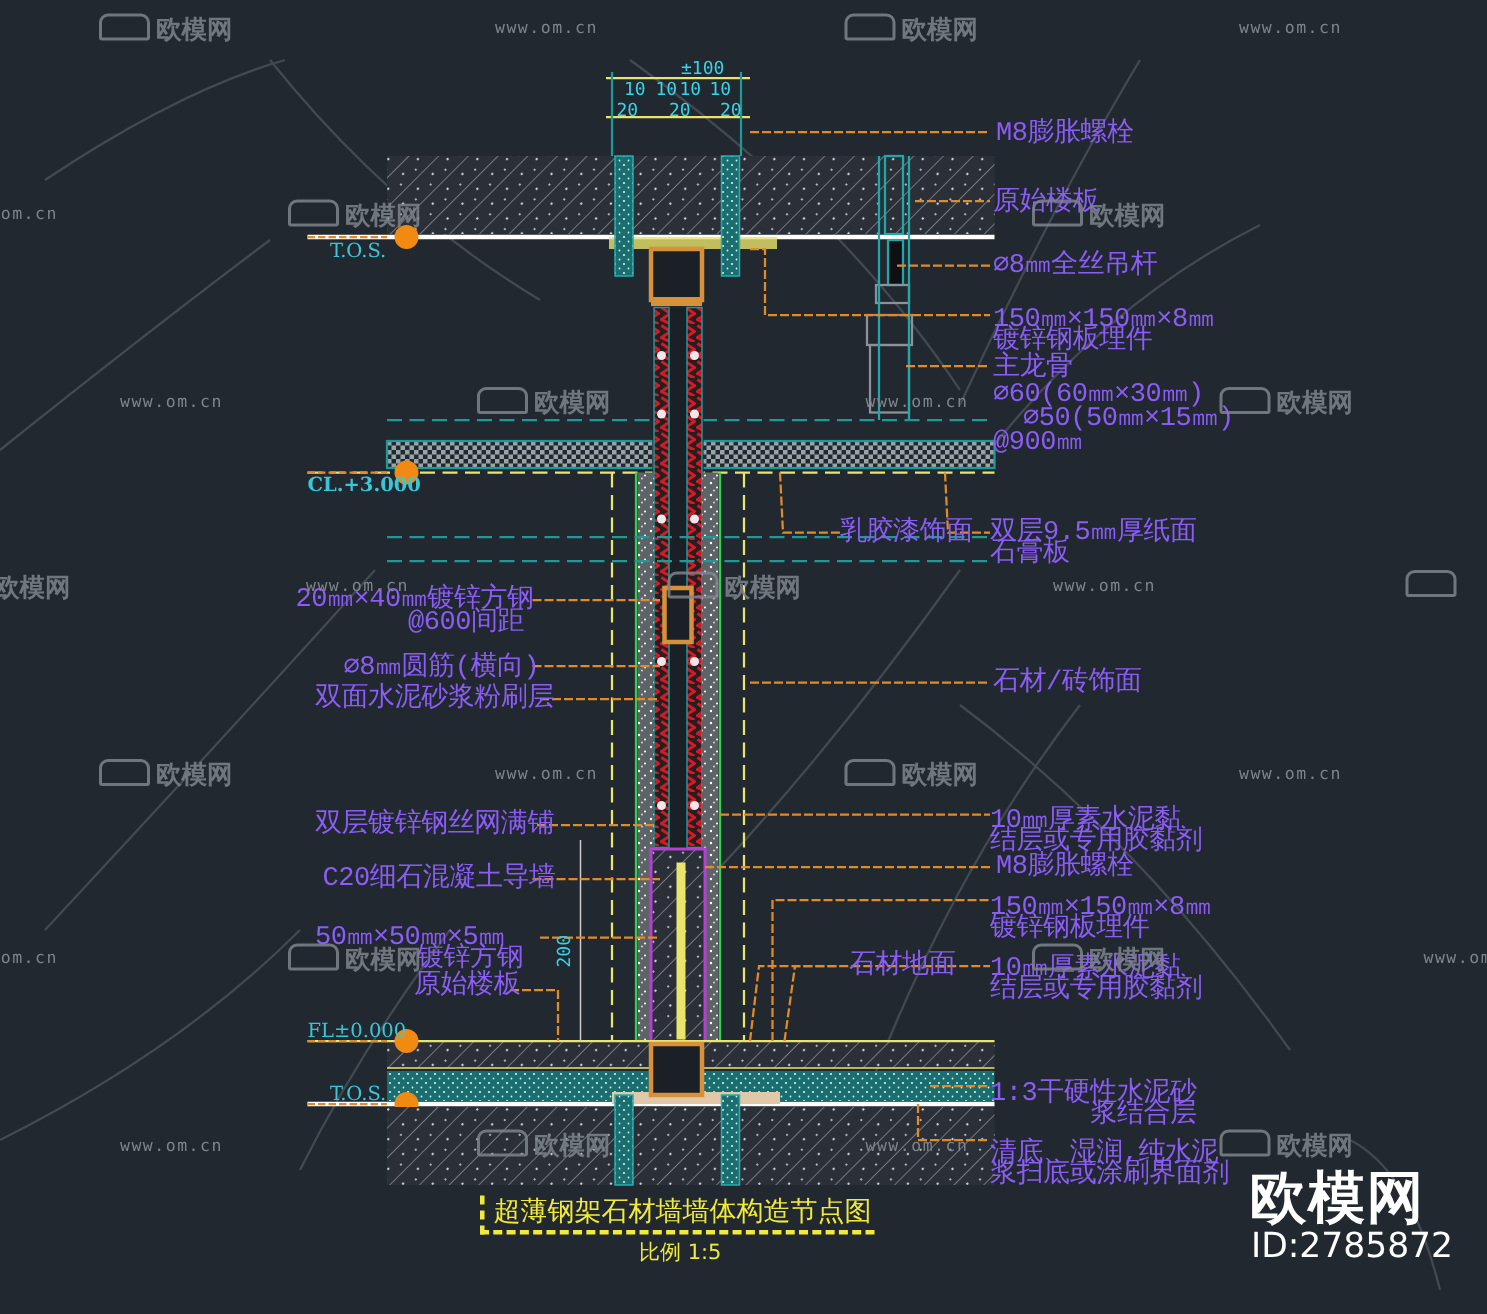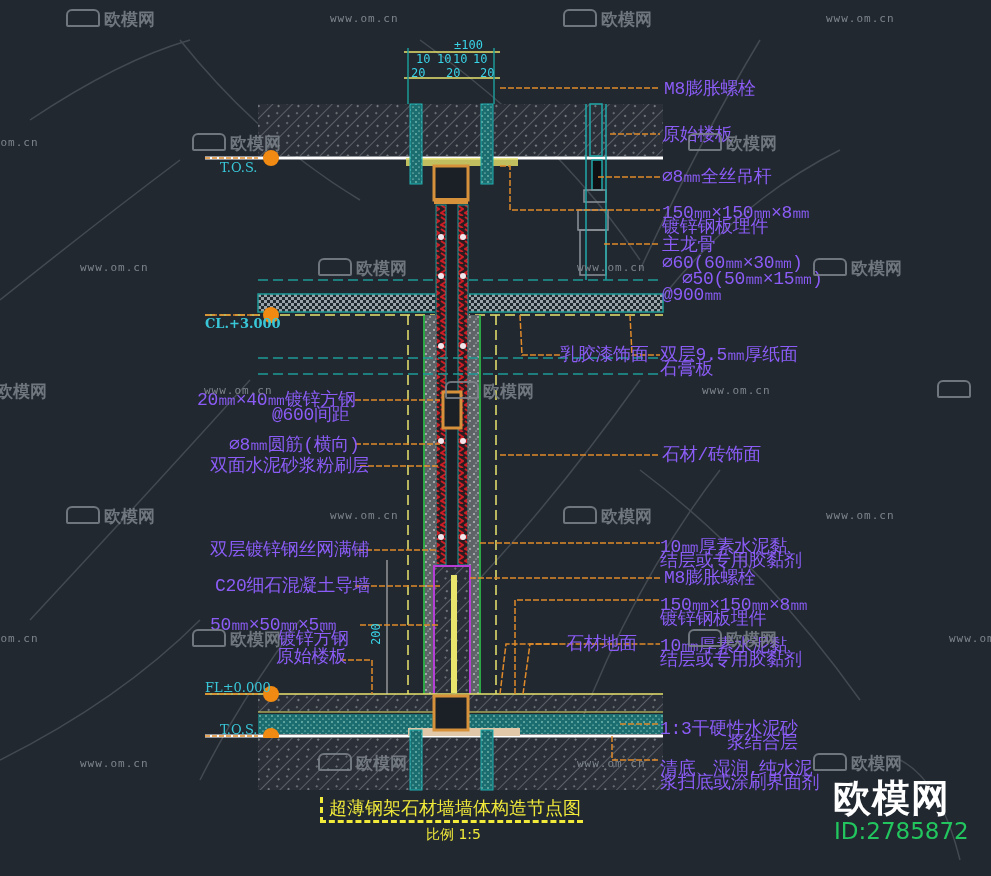--- a/index.html
+++ b/index.html
@@ -10,21 +10,21 @@
          font-family:Liberation Mono, monospace; letter-spacing:-0.3px; }
   .lvl { position:absolute; color:#39c7d8; font-size:13px; font-family:"DejaVu Serif", serif; white-space:nowrap; }
   .dim { position:absolute; color:#39d3e6; font-size:12px; font-family:"DejaVu Sans Mono", monospace; white-space:nowrap; }
   .wm { position:absolute; color:#7e848b; font-size:17px; font-weight:bold; white-space:nowrap; opacity:.85; }
   .wm .sofa { display:inline-block; width:30px; height:14px; border:2px solid #7e848b; border-radius:6px 6px 2px 2px; margin-right:4px; vertical-align:-2px; }
   .wmurl { position:absolute; color:#7e848b; font-size:11px; font-family:"DejaVu Sans Mono", monospace; letter-spacing:1px; white-space:nowrap; }
   .title { position:absolute; left:320px; top:797px; color:#f1ea3a; font-size:18px; white-space:nowrap;
            border-left:3px dashed #f1ea3a; border-bottom:3px dashed #f1ea3a; padding:0 2px 1px 6px; height:22px; line-height:22px; }
   .scale { position:absolute; left:426px; top:826px; color:#f1ea3a; font-size:14px; white-space:nowrap; }
   .brand { position:absolute; left:833px; top:773px; color:#ffffff; font-size:38px; font-weight:bold; letter-spacing:1px; white-space:nowrap; }
-  .brandid { position:absolute; left:834px; top:818px; color:#22c55e; font-size:23px; white-space:nowrap; font-family:"DejaVu Sans", sans-serif; }
+  .brandid { position:absolute; left:834px; top:818px; color:#ffffff; font-size:23px; white-space:nowrap; font-family:"DejaVu Sans", sans-serif; }
 </style>
 </head>
 <body>
 
 <svg id="canvas" width="991" height="876" viewBox="0 0 991 876" xmlns="http://www.w3.org/2000/svg">
   <defs>
     <pattern id="hatch" width="14" height="14" patternUnits="userSpaceOnUse" patternTransform="rotate(45)">
       <rect width="14" height="14" fill="#2b3038"></rect>
       <line x1="0" y1="0" x2="0" y2="14" stroke="#8d9299" stroke-width="1"></line>
       <circle cx="6" cy="4" r="0.8" fill="#cfd3d7"></circle>

